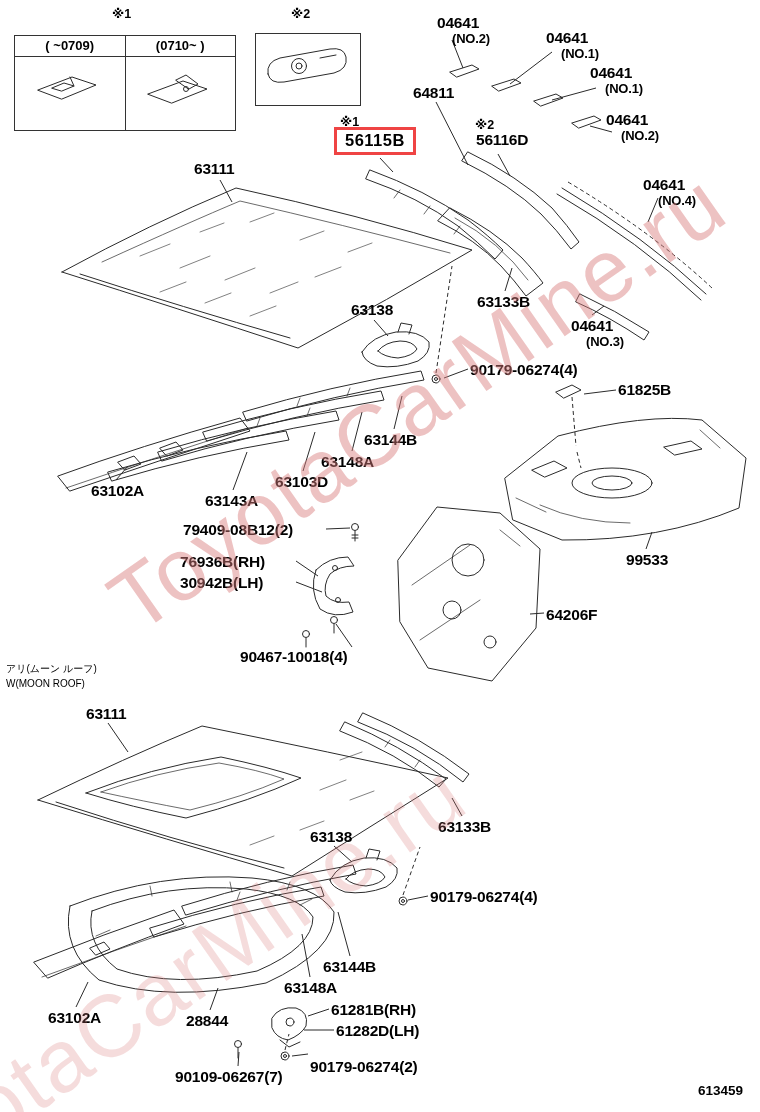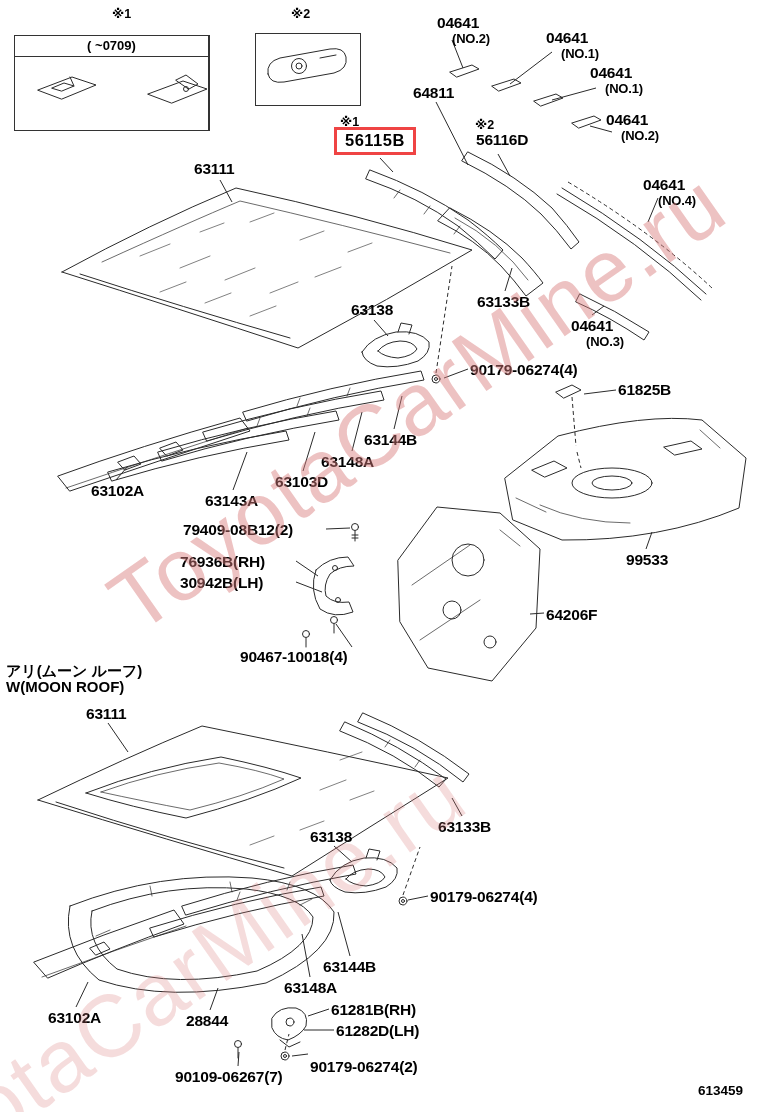--- a/index.html
+++ b/index.html
@@ -5,27 +5,27 @@
   html,body{margin:0;padding:0;background:#ffffff;}
   #stage{position:relative;width:760px;height:1112px;background:#fff;overflow:hidden;
          font-family:"Liberation Sans","DejaVu Sans",sans-serif;color:#000;}
   .art{position:absolute;left:0;top:0;z-index:1;}
   .lbl{position:absolute;z-index:3;font-weight:bold;font-size:15.5px;line-height:1.15;
        white-space:nowrap;letter-spacing:-0.2px;}
   .lbl .sub{display:block;margin-left:15px;font-size:13px;}
   .marker{position:absolute;z-index:3;font-weight:bold;font-size:12.5px;white-space:nowrap;}
   .hl{border:3px solid #ef4444;padding:1px 8px 2px;font-size:16.5px;letter-spacing:0.5px;background:transparent;}
   .legendbox{position:absolute;z-index:2;border:1.6px solid #333;box-sizing:border-box;background:transparent;}
-  #legend1{left:14px;top:35px;width:196px;height:96px;display:flex;justify-content:flex-end;}
+  #legend1{left:14px;top:35px;width:222px;height:96px;display:flex;justify-content:flex-end;}
   #legend1 .cell{flex:1;display:flex;flex-direction:column;}
   #legend1 .cell.first{border-right:1.6px solid #333;}
   .cellhdr{font-size:13px;font-weight:bold;text-align:center;border-bottom:1.6px solid #333;
            padding:2px 0 3px;white-space:nowrap;}
   #legend2{left:255px;top:33px;width:106px;height:73px;}
-  .heading{position:absolute;z-index:3;font-weight:bold;font-size:15px;white-space:nowrap;}
+  .heading{position:absolute;z-index:3;font-weight:normal;font-size:10px;white-space:nowrap;}
   .sheetno{position:absolute;z-index:3;font-weight:bold;font-size:13.5px;}
   .wm{position:absolute;z-index:5;font-size:88px;font-weight:400;letter-spacing:2px;
       color:#d97c7c;white-space:nowrap;transform:rotate(-35deg);transform-origin:0 50%;
       pointer-events:none;}
   #wm1{left:120px;top:560px;opacity:0.46;}
   #wm2{left:-140px;top:1150px;opacity:0.26;}
 </style>
 </head>
 <body>
 
@@ -233,20 +233,23 @@
     </g>
   </svg>
 
   <div class="marker" style="left:112px;top:6px">※1</div>
   <div class="marker" style="left:291px;top:6px">※2</div>
 
   <div id="legend1" class="legendbox">
     <div class="cell first">
       <div class="cellhdr">( ~0709)</div>
     </div>
+    <div class="cell">
+      <div class="cellhdr">(0710~ )</div>
+    </div>
   </div>
   <div id="legend2" class="legendbox"></div>
 
   <div class="lbl" style="left:437px;top:14px">
     <span>04641</span><span class="sub">(NO.2)</span>
   </div>
   <div class="lbl" style="left:546px;top:29px">
     <span>04641</span><span class="sub">(NO.1)</span>
   </div>
   <div class="lbl" style="left:590px;top:64px">

